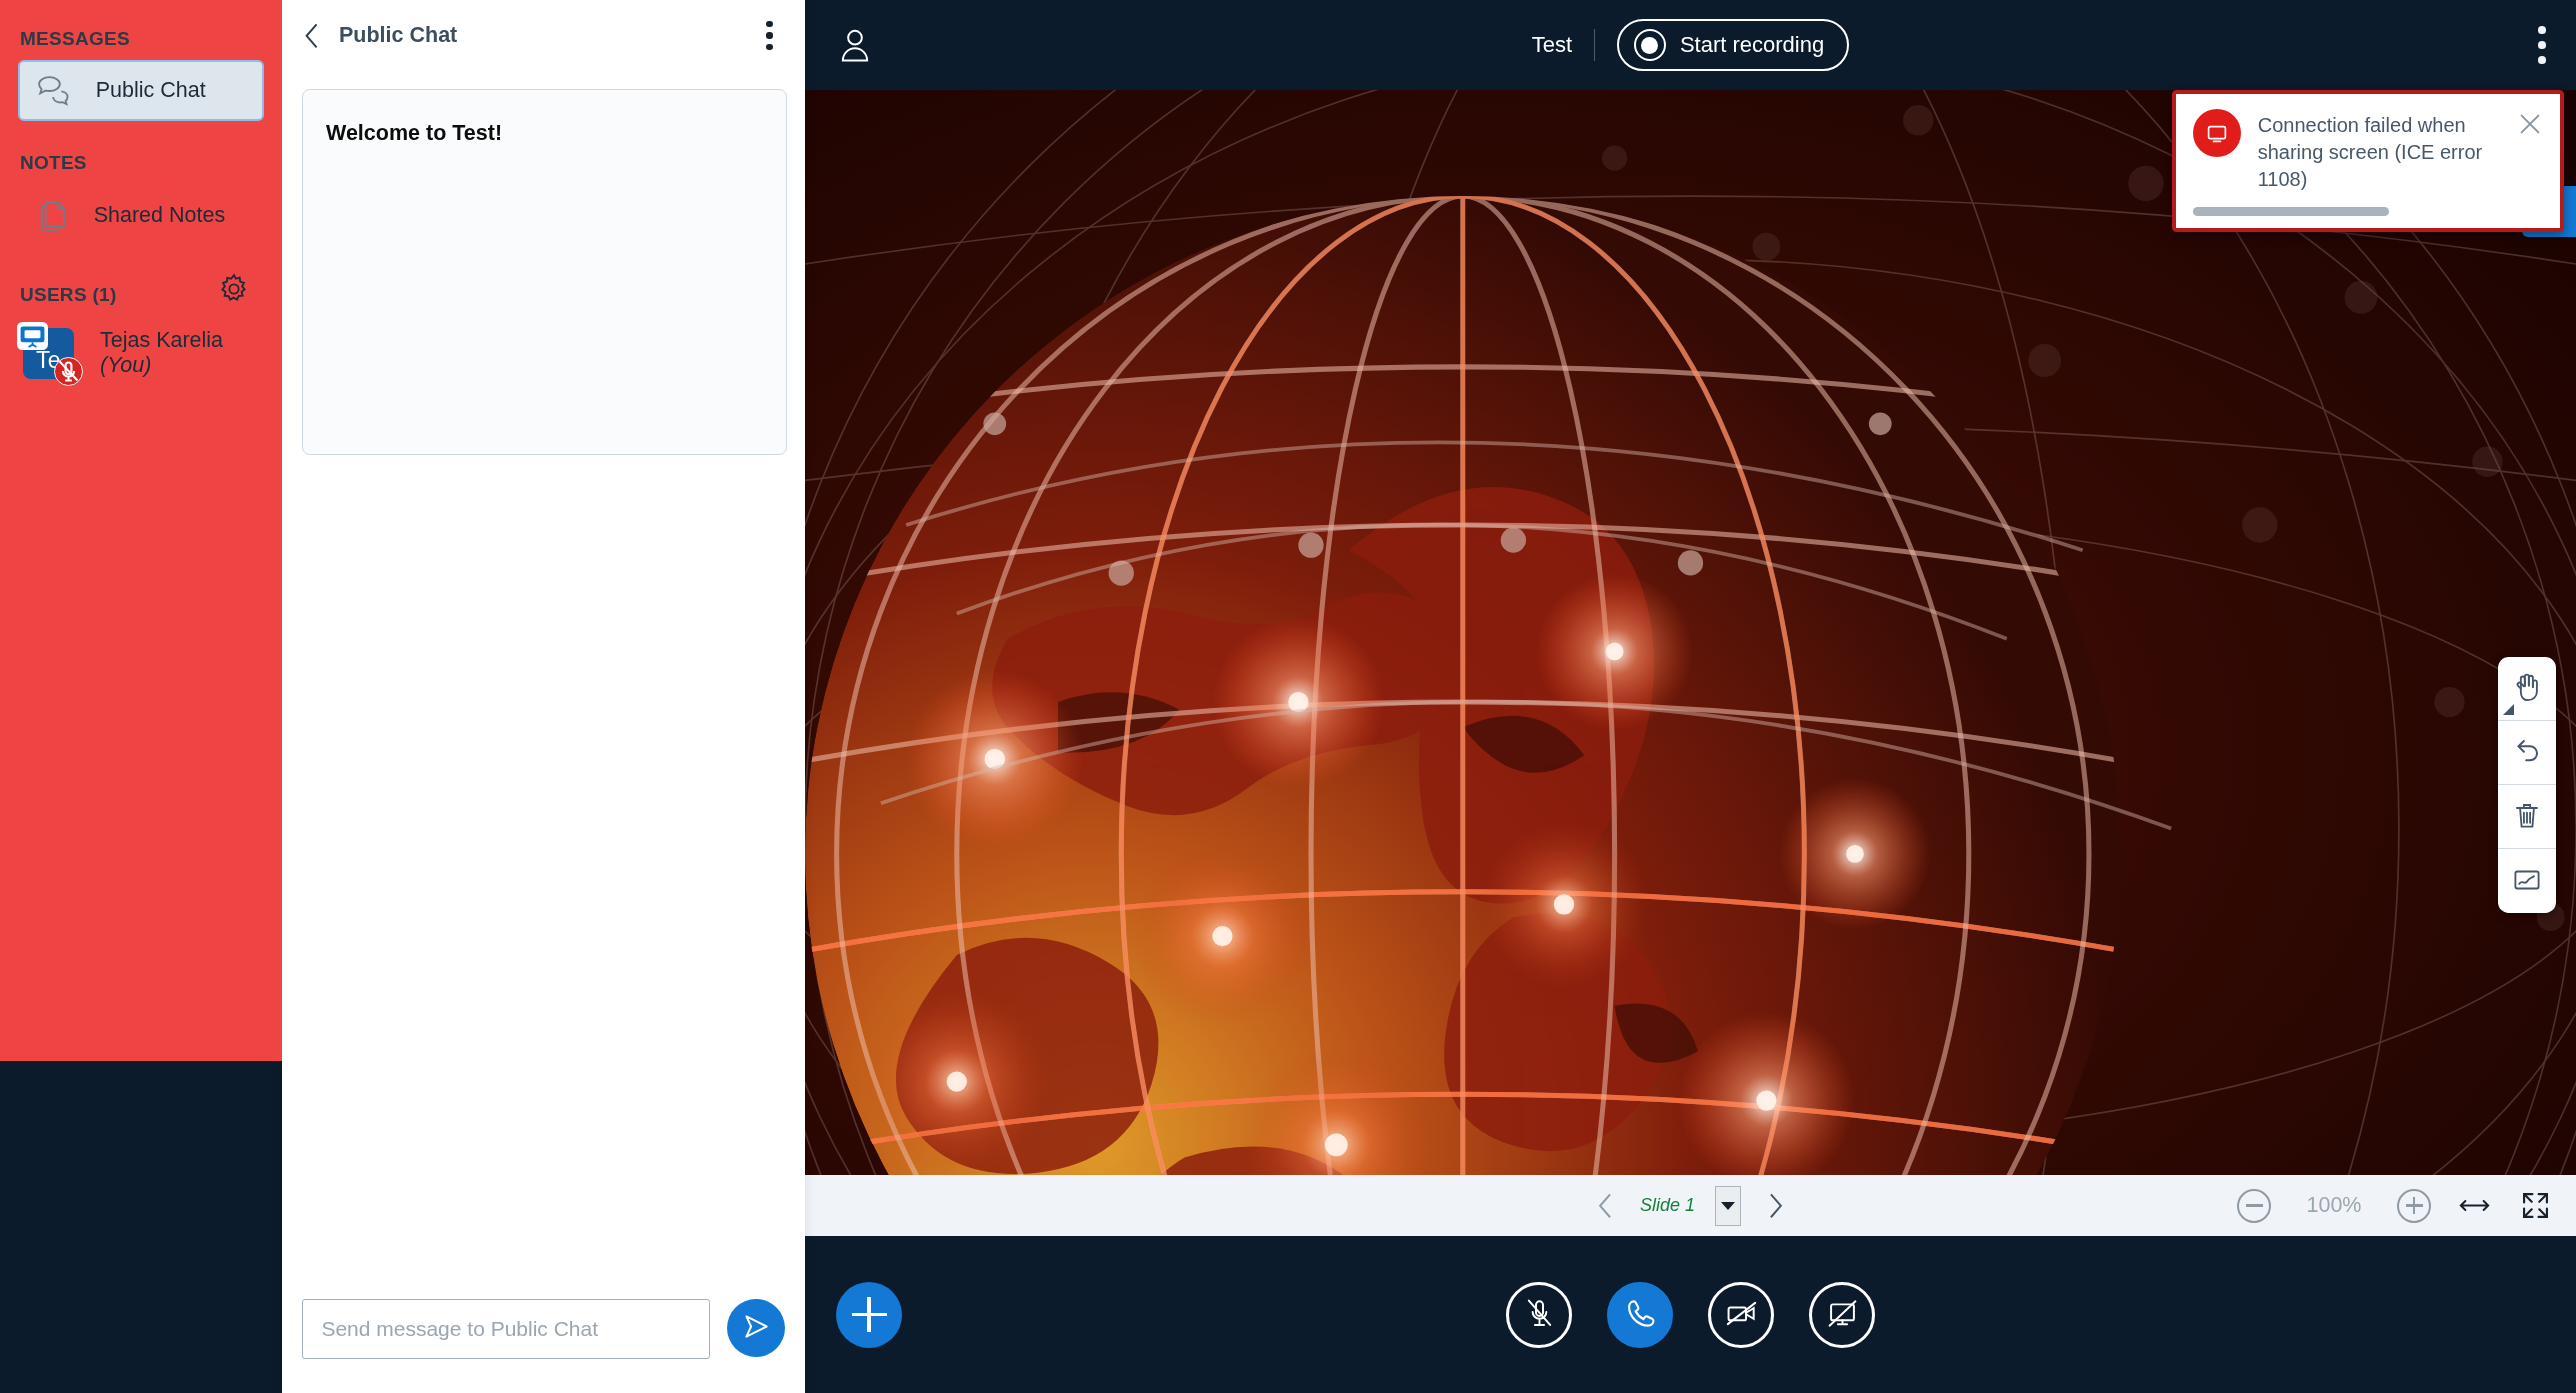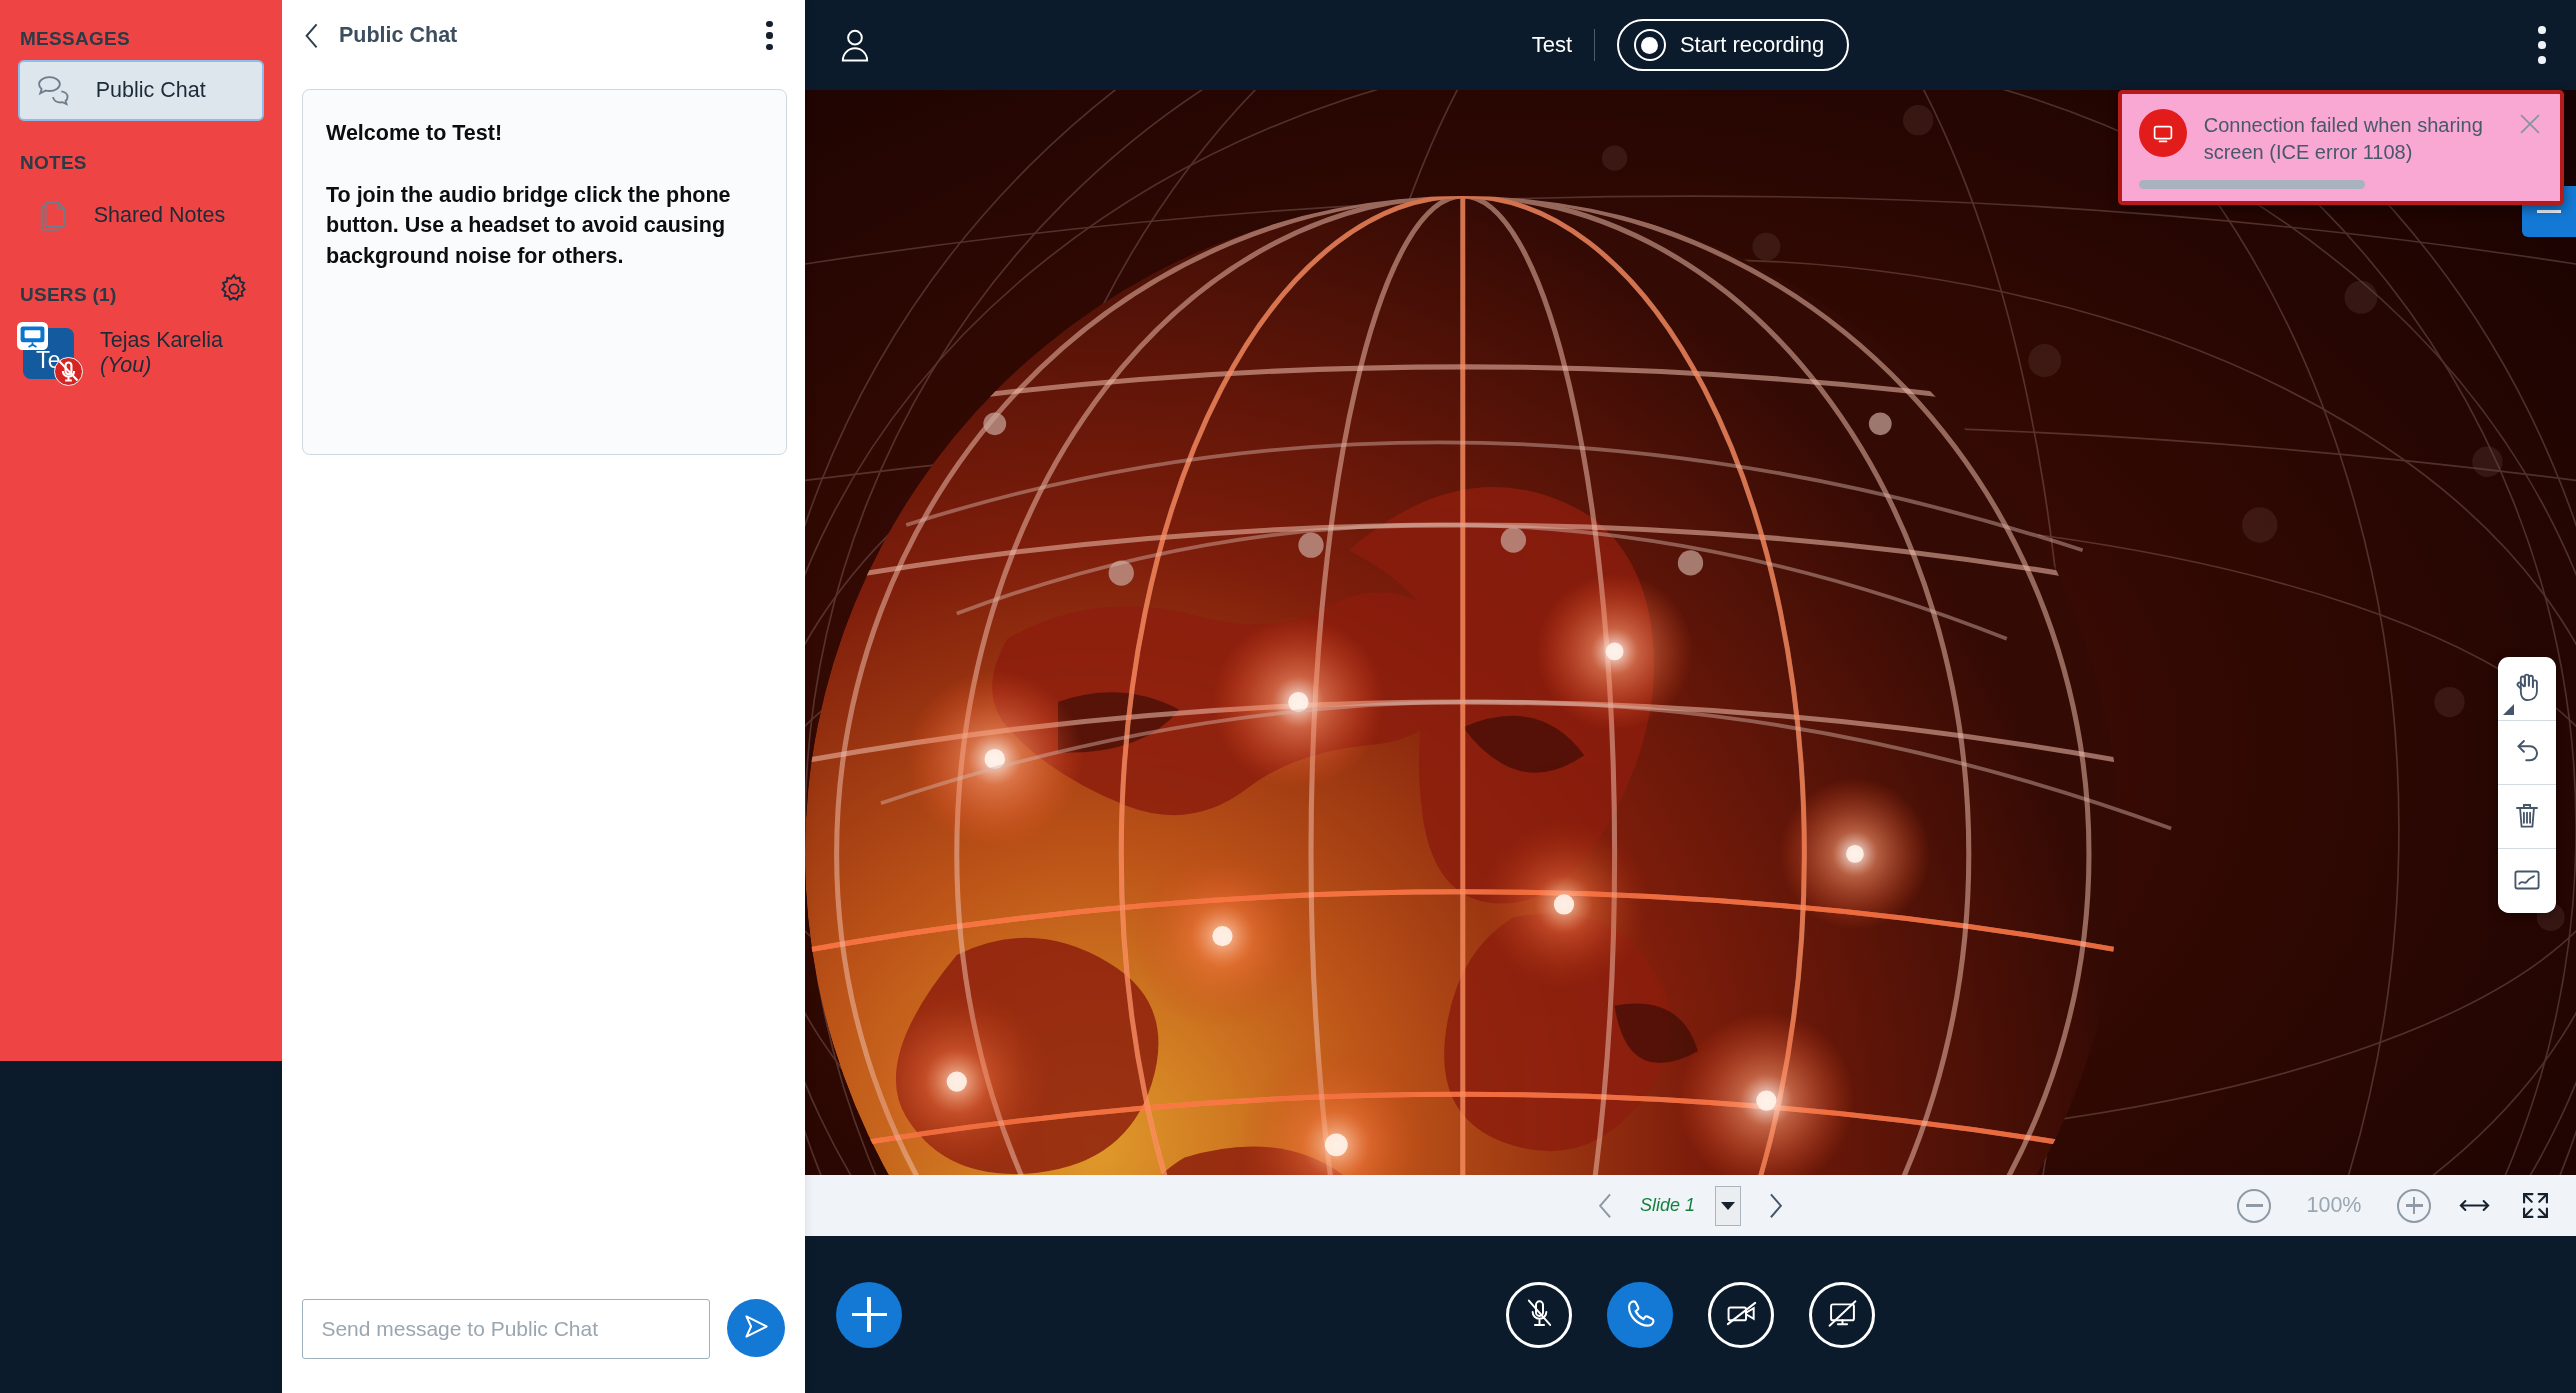--- a/index.html
+++ b/index.html
@@ -232,22 +232,22 @@
     width: 66px; height: 66px; border-radius: 50%;
     border: 3.1px solid #ffffff; background: transparent;
     display: flex; align-items: center; justify-content: center; cursor: pointer;
   }
   .act-btn.filled { background: #1379d5; border-color: #1379d5; }
   .act-btn svg { width: 35px; height: 35px; }
 
   
   .toast {
     position: absolute; top: 90px; right: 12.3px;
-    width: 446px; min-height: 94px;
-    background: #f9a8d4; border: 4.6px solid #b51b1b;
+    width: 392px; min-height: 94px;
+    background: #ffffff; border: 4.6px solid #b51b1b;
     border-radius: 4.6px; z-index: 40;
     padding: 15.3px 17px 12.3px 17px;
     display: flex; flex-direction: column;
     box-shadow: 0 3.1px 10.7px rgba(0,0,0,.4);
   }
   .toast-row { display: flex; gap: 17px; align-items: flex-start; }
   .toast-icon {
     width: 48px; height: 48px; border-radius: 50%;
     background: #e21b1b; flex: 0 0 48px;
     display: flex; align-items: center; justify-content: center;
@@ -344,21 +344,20 @@
           <i></i>
           <i></i>
         </span>
     </div>
 
     <div class="welcome-box">
       <div class="welcome-line">
         <span>Welcome to </span><b>Test</b><span>!</span>
       </div>
       <div class="welcome-line spacer"></div>
-      <div class="welcome-line">To join the audio bridge click the phone button. Use a headset to avoid causing background noise for others.</div>
     </div>
 
     <div class="chat-footer">
       <input class="chat-input" type="text" placeholder="Send message to Public Chat" style="">
       <button class="send-btn">
         <span>
           <svg viewBox="0 0 40 40" width="31" height="31" fill="none" stroke="#ffffff" stroke-width="2.6" stroke-linejoin="round">
               <path d="M7 7l26 13-26 13 6-13z"></path>
             </svg>
         </span>

